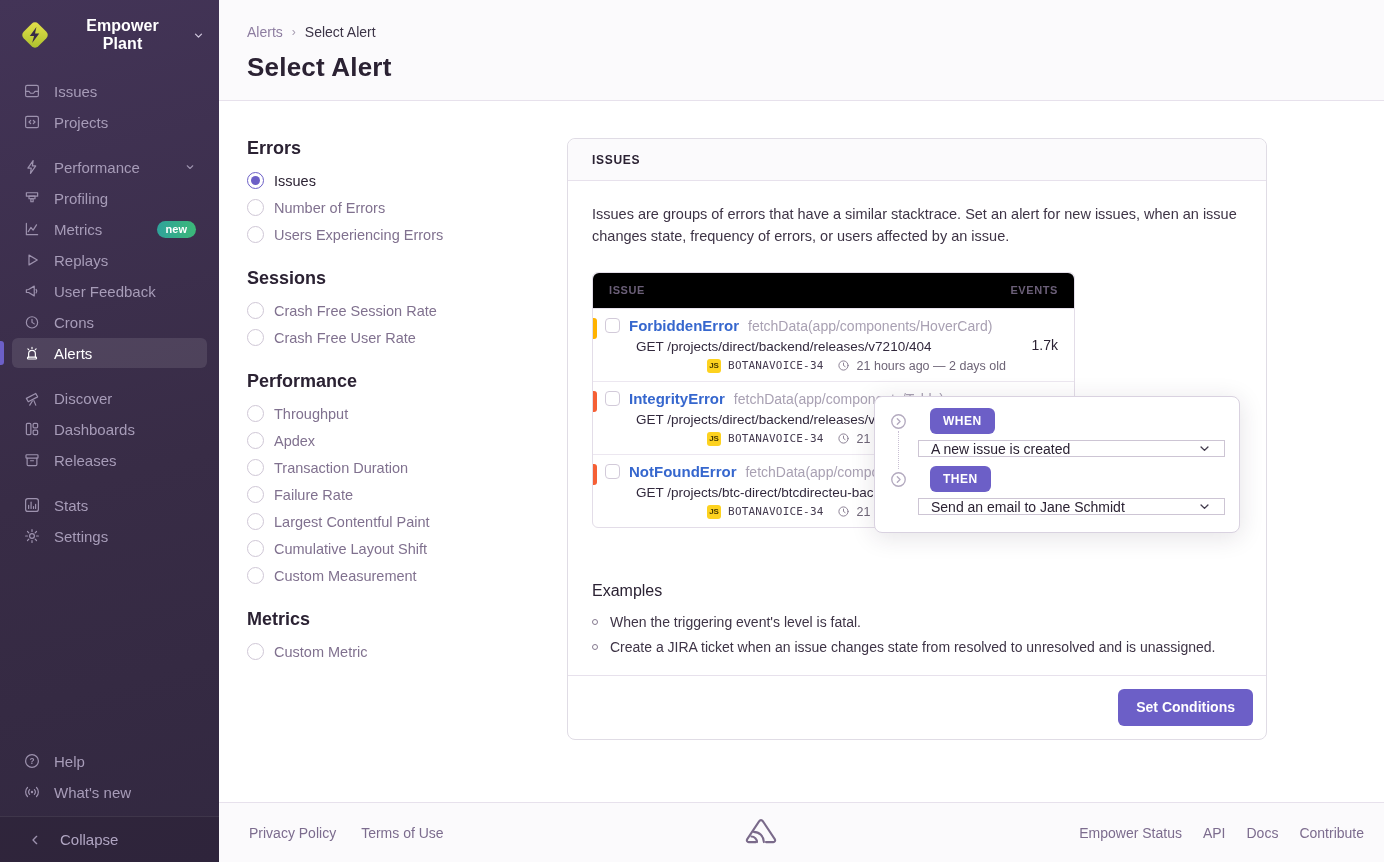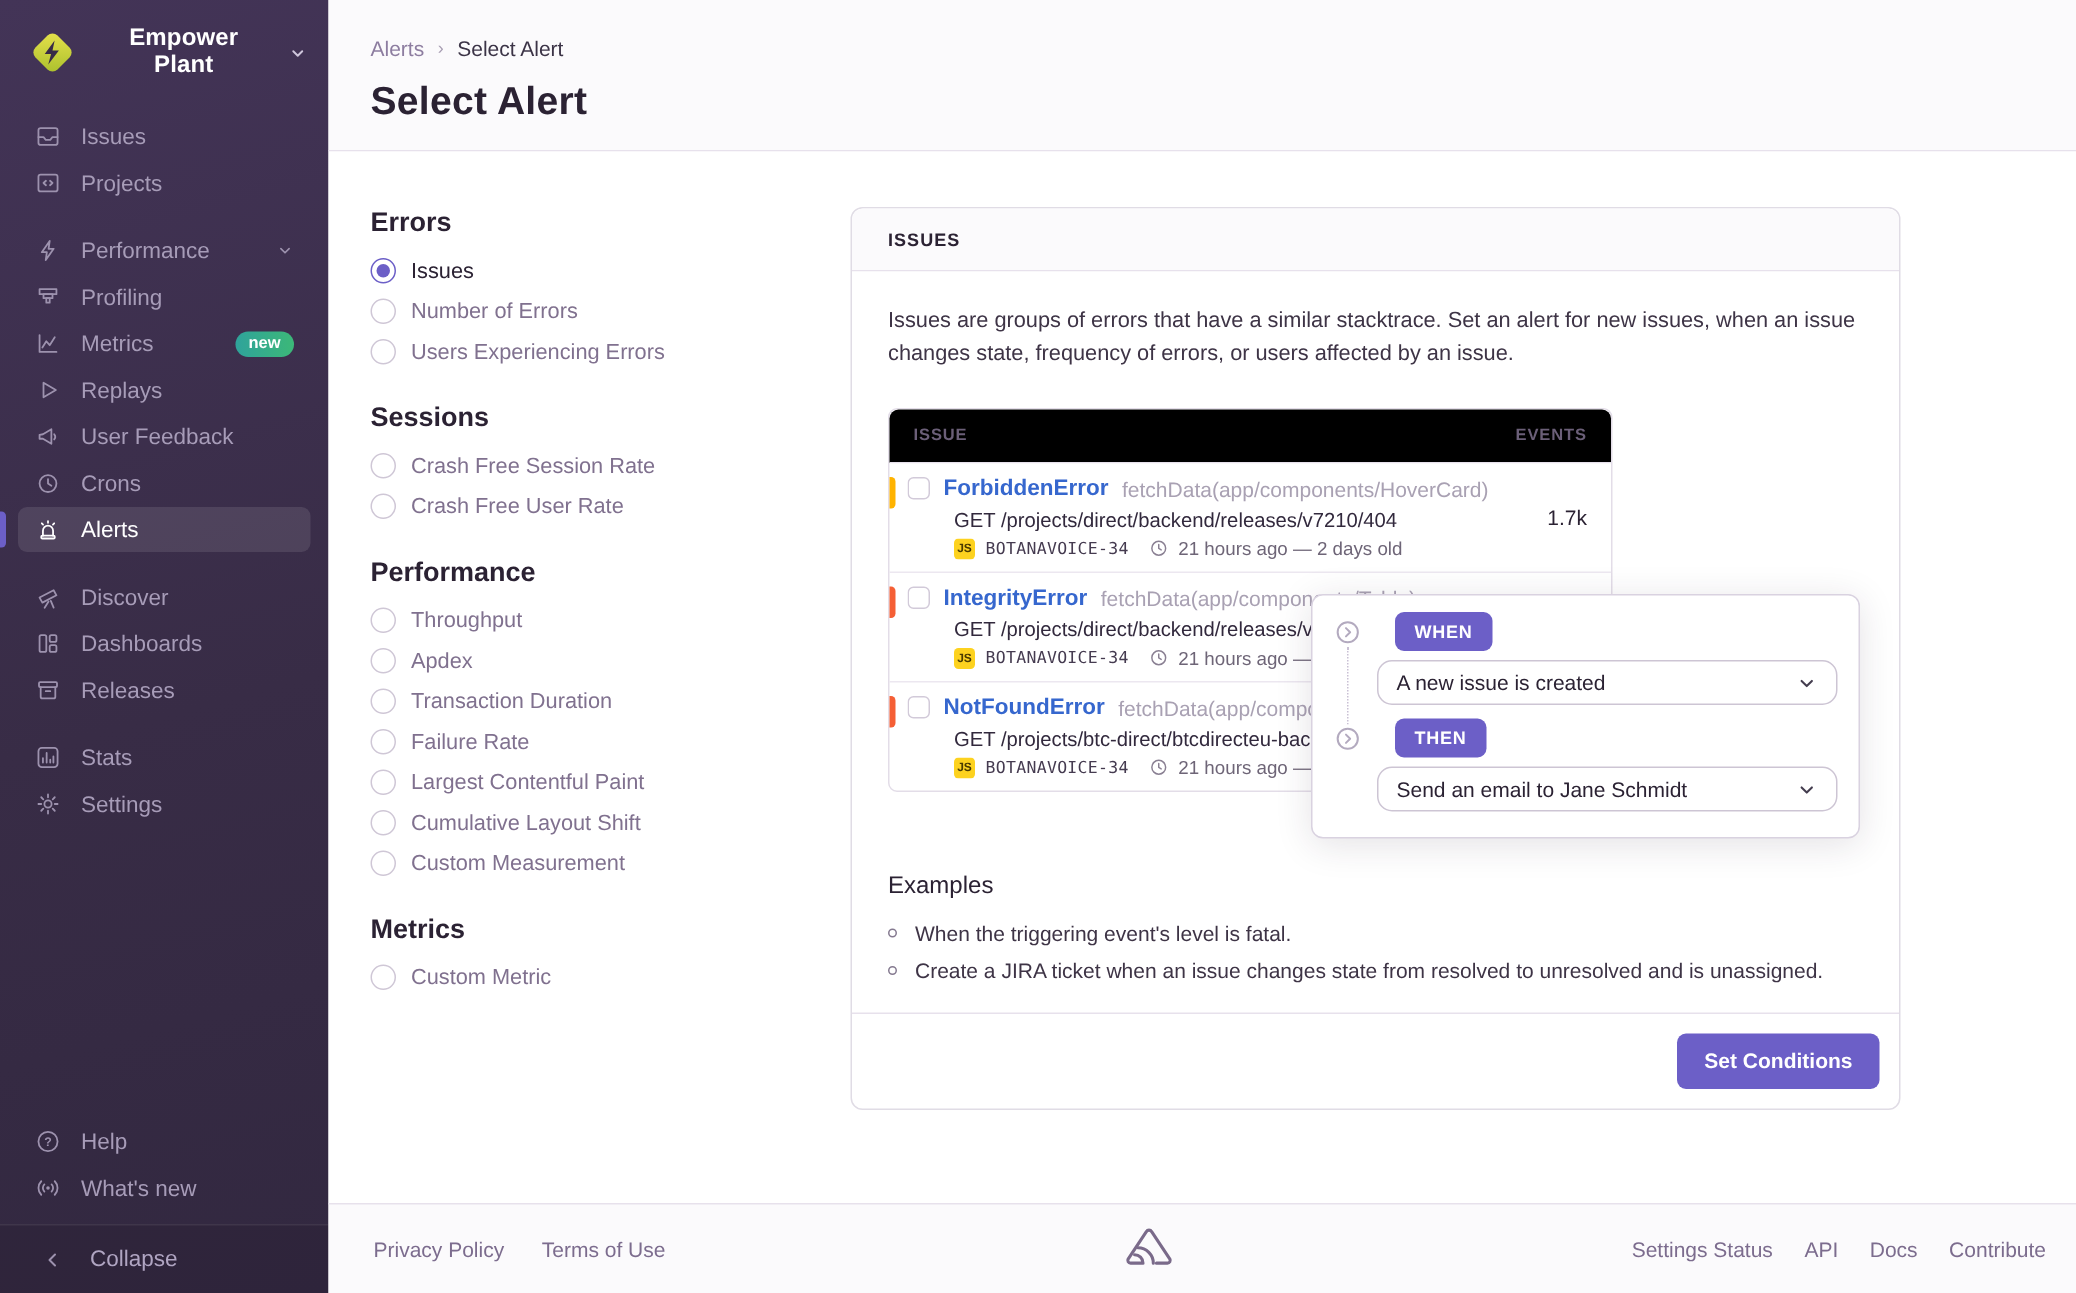--- a/index.html
+++ b/index.html
@@ -69,21 +69,21 @@
   .issue-row { position:relative; display:flex; align-items:center; padding:8px 16px 8px 12px; }
   .issue-row + .issue-row { border-top:1px solid #ece7f0; }
   .level-bar { position:absolute; left:0; top:9px; width:4px; height:21px; border-radius:0 3px 3px 0; }
   .issue-main { flex:1; min-width:0; }
   .line1 { display:flex; align-items:center; gap:9px; white-space:nowrap; overflow:hidden; height:18px; }
   .checkbox { width:15px; height:15px; flex:none; border:1px solid #d2cad9; border-radius:4px; background:#fff;
               cursor:pointer; }
   .issue-name { font-size:15px; font-weight:700; color:#3667ce; cursor:pointer; text-decoration:none; }
   .issue-sub { font-size:14px; color:#a9a1b3; }
   .culprit { margin:4px 0 0 31px; font-size:13.5px; color:#32293d; white-space:nowrap; overflow:hidden; }
-  .meta { display:flex; align-items:center; gap:7px; margin:5px 0 0 31px; white-space:nowrap; overflow:hidden; }
+  .meta { display:flex; align-items:center; gap:7px; margin:5px 0 0 31px; white-space:nowrap; overflow:hidden;justify-content:flex-end; }
   .js-badge { width:14px; height:14px; flex:none; border-radius:3px; background:#fdd21f; color:#4a3b00;
               display:grid; place-items:center; font-size:8px; font-weight:700; }
   .slug { font-family:"DejaVu Sans Mono", monospace; font-size:11px; color:#453b50; letter-spacing:.2px; }
   .clock-icon { width:13px; height:13px; color:#8a8093; margin-left:6px; }
   .age { font-size:12.5px; color:#6e6577; }
   .events-val { flex:none; width:52px; text-align:right; font-size:14px; color:#2b2233; }
 
   .examples-title { font-size:16px; font-weight:400; color:#2b2233; margin-bottom:14px; }
   .example-row { display:flex; align-items:flex-start; gap:12px; margin-bottom:9px; font-size:14px; color:#3e3446; }
   .bullet { width:6px; height:6px; flex:none; border:1px solid #857a90; border-radius:50%; margin-top:5px; }
@@ -95,21 +95,21 @@
 
   
   .rule-popup { position:absolute; left:655px; top:295px; width:366px; background:#fff; z-index:5;
                 border:1px solid #d9d2e0; border-radius:8px; box-shadow:0 4px 24px rgba(43,34,51,.13);
                 padding:11px 14px 8px; }
   .connector { position:absolute; left:23px; top:34px; height:58px; border-left:1px dotted #c9c0d4; }
   .rule-head { display:flex; align-items:center; gap:22px; height:26px; margin-bottom:6px; position:relative; }
   .node-circle { width:19px; height:19px; flex:none; color:#b3aabf; background:#fff; border-radius:50%; }
   .rule-badge { height:26px; display:flex; align-items:center; padding:0 13px; background:#6C5FC7; color:#fff;
                 font-size:12px; font-weight:700; letter-spacing:.5px; border-radius:6px; }
-  .rule-select { height:30px; margin:0 0 9px 29px; border:1px solid #cdc5d4; border-radius:10px; background:#fff;
+  .rule-select { height:17px; margin:0 0 9px 29px; border:1px solid #cdc5d4; border-radius:0; background:#fff;
                  display:flex; align-items:center; justify-content:space-between; padding:0 12px;
                  font-size:14px; color:#2b2233; cursor:pointer; }
   .select-chevron { color:#443d4f; }
 
   
   .page-footer { height:60px; flex:none; background:#fbfafc; border-top:1px solid #e7e1ec; display:flex;
                  align-items:center; padding:0 20px 0 30px; font-size:14px; color:#7c6c8e; }
   .footer-left { display:flex; gap:25px; }
   .footer-center { flex:1; display:flex; justify-content:center; color:#7a6a8a; }
   .footer-right { display:flex; gap:21px; }
@@ -548,19 +548,19 @@
       <span class="footer-link">Terms of Use</span>
     </div>
     <div class="footer-center">
       <svg width="32" height="29" viewBox="0 0 40 36" fill="none" stroke="currentColor" stroke-width="2.6" stroke-linecap="round" stroke-linejoin="round">
         <path d="M13.5 30H4.6a2.3 2.3 0 0 1-2-3.4L17.8 3.8a2.5 2.5 0 0 1 4.4 0l15.2 22.8a2.3 2.3 0 0 1-2 3.4h-9.2"></path>
         <path d="M8 23a7 7 0 0 1 7 7"></path>
         <path d="M10.8 17.2A12.8 12.8 0 0 1 23.6 30"></path>
       </svg>
     </div>
     <div class="footer-right">
-      <span class="footer-link">Settings Status</span>
+      <span class="footer-link">Empower Status</span>
       <span class="footer-link">API</span>
       <span class="footer-link">Docs</span>
       <span class="footer-link">Contribute</span>
     </div>
   </footer>
 </div>
 
 </body></html>

